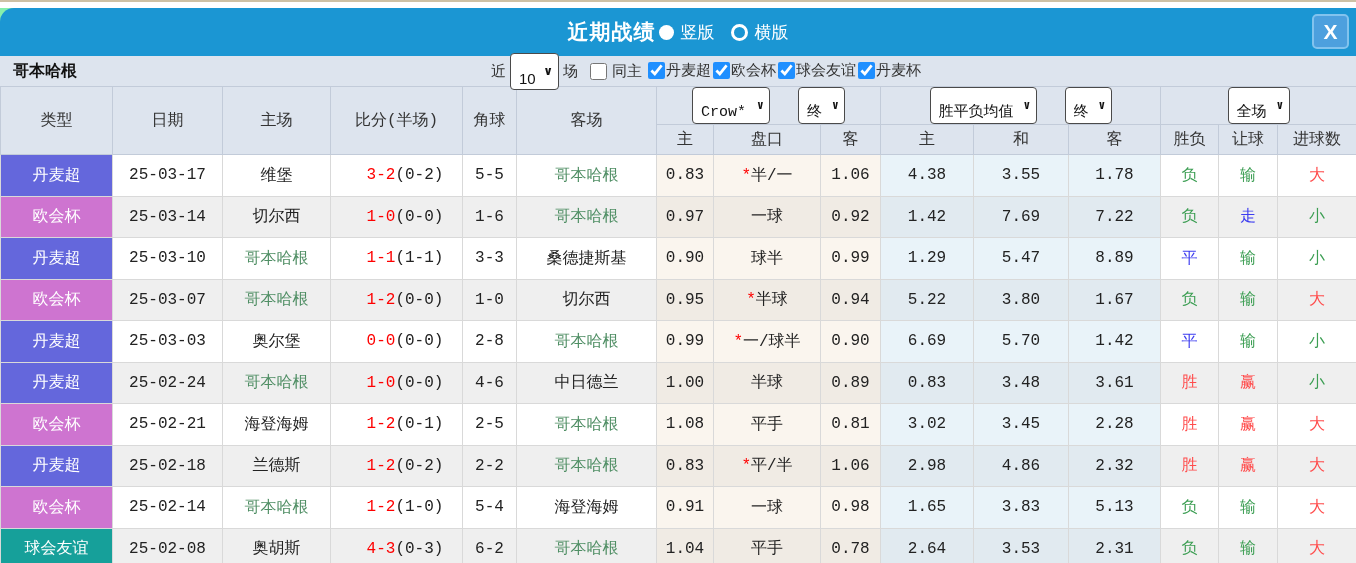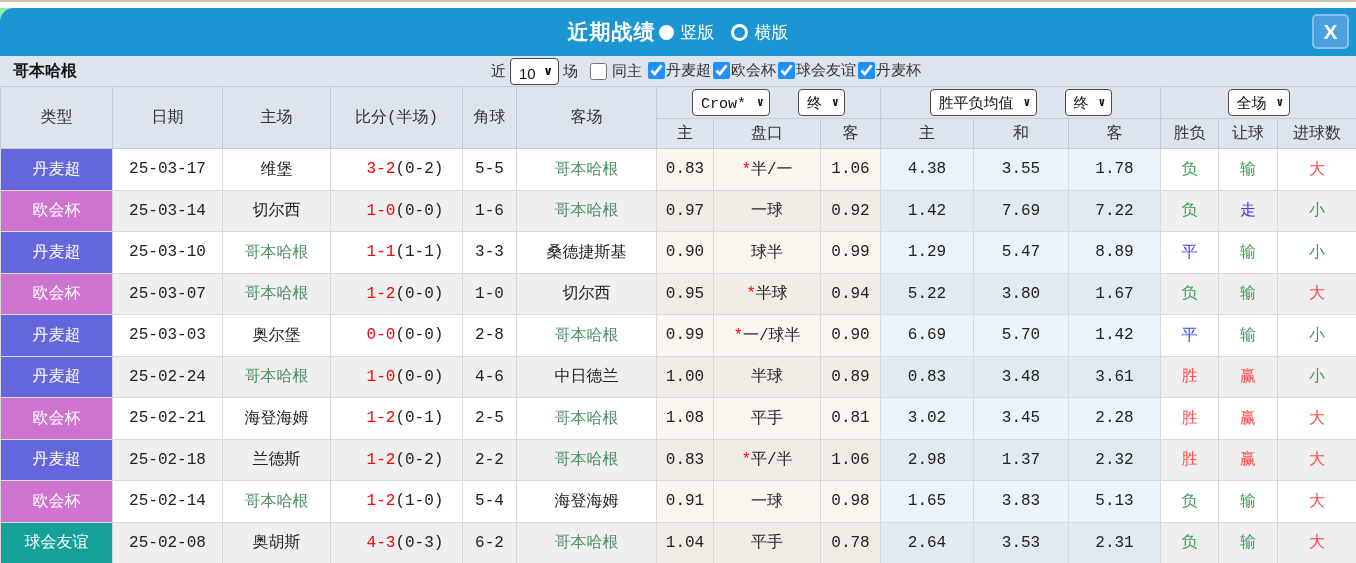--- a/index.html
+++ b/index.html
@@ -12,21 +12,21 @@
   .radio-ring{width:11px;height:11px;border-radius:50%;border:3px solid #fff;background:transparent;display:inline-block;margin:0 7px 0 16px;vertical-align:-2px;}
   .radio-label{font-size:17px;}
   .close-btn{position:absolute;right:7px;top:6px;width:37px;height:35px;background:#4da0de;border:2px solid #82c3ee;border-radius:5px;color:#fff;font-size:21px;font-weight:bold;display:flex;align-items:center;justify-content:center;cursor:pointer;box-sizing:border-box;line-height:1;}
   
   .filterbar{height:30px;background:#dde4ee;position:relative;display:flex;align-items:center;font-size:15px;color:#222;}
   .team-name{font-weight:bold;font-size:16px;margin-left:13px;color:#111;}
   .filter-controls{position:absolute;left:487px;display:flex;align-items:center;white-space:nowrap;}
   .filter-controls .lbl{margin:0 4px;color:#333;font-size:15px;}
   .selwrap{position:relative;display:inline-block;background:#fff;border:1px solid #4a4a4a;border-radius:4px;}
   .selwrap::after{content:"∨";position:absolute;right:5px;top:50%;transform:translateY(-52%);font-size:12px;font-weight:bold;color:#111;pointer-events:none;}
-  .selwrap select{appearance:none;-webkit-appearance:none;border:none;background:transparent;font-size:15px;padding:6px 22px 2px 8px;color:#111;font-family:inherit;}
+  .selwrap select{appearance:none;-webkit-appearance:none;border:none;background:transparent;font-size:15px;padding:16px 22px 2px 8px;color:#111;font-family:inherit;}
   .cb{width:17px;height:17px;accent-color:#1f8fff;margin:0 1px 0 8px;vertical-align:-3px;}
   .cb-league{margin-left:2px;}
   label.cbl{display:inline-flex;align-items:center;}
   label.cbl span{font-size:15px;color:#333;}
   
   table.results{border-collapse:collapse;table-layout:fixed;width:1356px;font-family:Liberation Mono, monospace;}
   .results th{background:#dde4ee;border:1px solid #c2cbd9;font-weight:normal;font-size:16px;color:#333;padding:0;}
   .results thead tr.h1 th{height:31px;}
   .results thead tr.h2 th{height:29px;}
   .results td{border:1px solid #d9d9d9;text-align:center;font-size:16px;color:#222;padding:0;overflow:hidden;white-space:nowrap;}
@@ -266,21 +266,21 @@
           <td class="league" style="background: rgb(100, 103, 220);">丹麦超</td>
           <td>25-02-18</td>
           <td>兰德斯</td>
           <td><span class="ft">1-2</span><span class="ht">(0-2)</span></td>
           <td>2-2</td>
           <td class="self">哥本哈根</td>
           <td class="crown">0.83</td>
           <td class="crown"><span class="star">*</span>平/半</td>
           <td class="crown">1.06</td>
           <td class="avg">2.98</td>
-          <td class="avg">1.37</td>
+          <td class="avg">4.86</td>
           <td class="avg">2.32</td>
           <td class="cr">胜</td>
           <td class="cr">赢</td>
           <td class="cr">大</td>
         </tr>
         <tr class="even">
           <td class="league" style="background: rgb(206, 116, 208);">欧会杯</td>
           <td>25-02-14</td>
           <td class="self">哥本哈根</td>
           <td><span class="ft">1-2</span><span class="ht">(1-0)</span></td>

